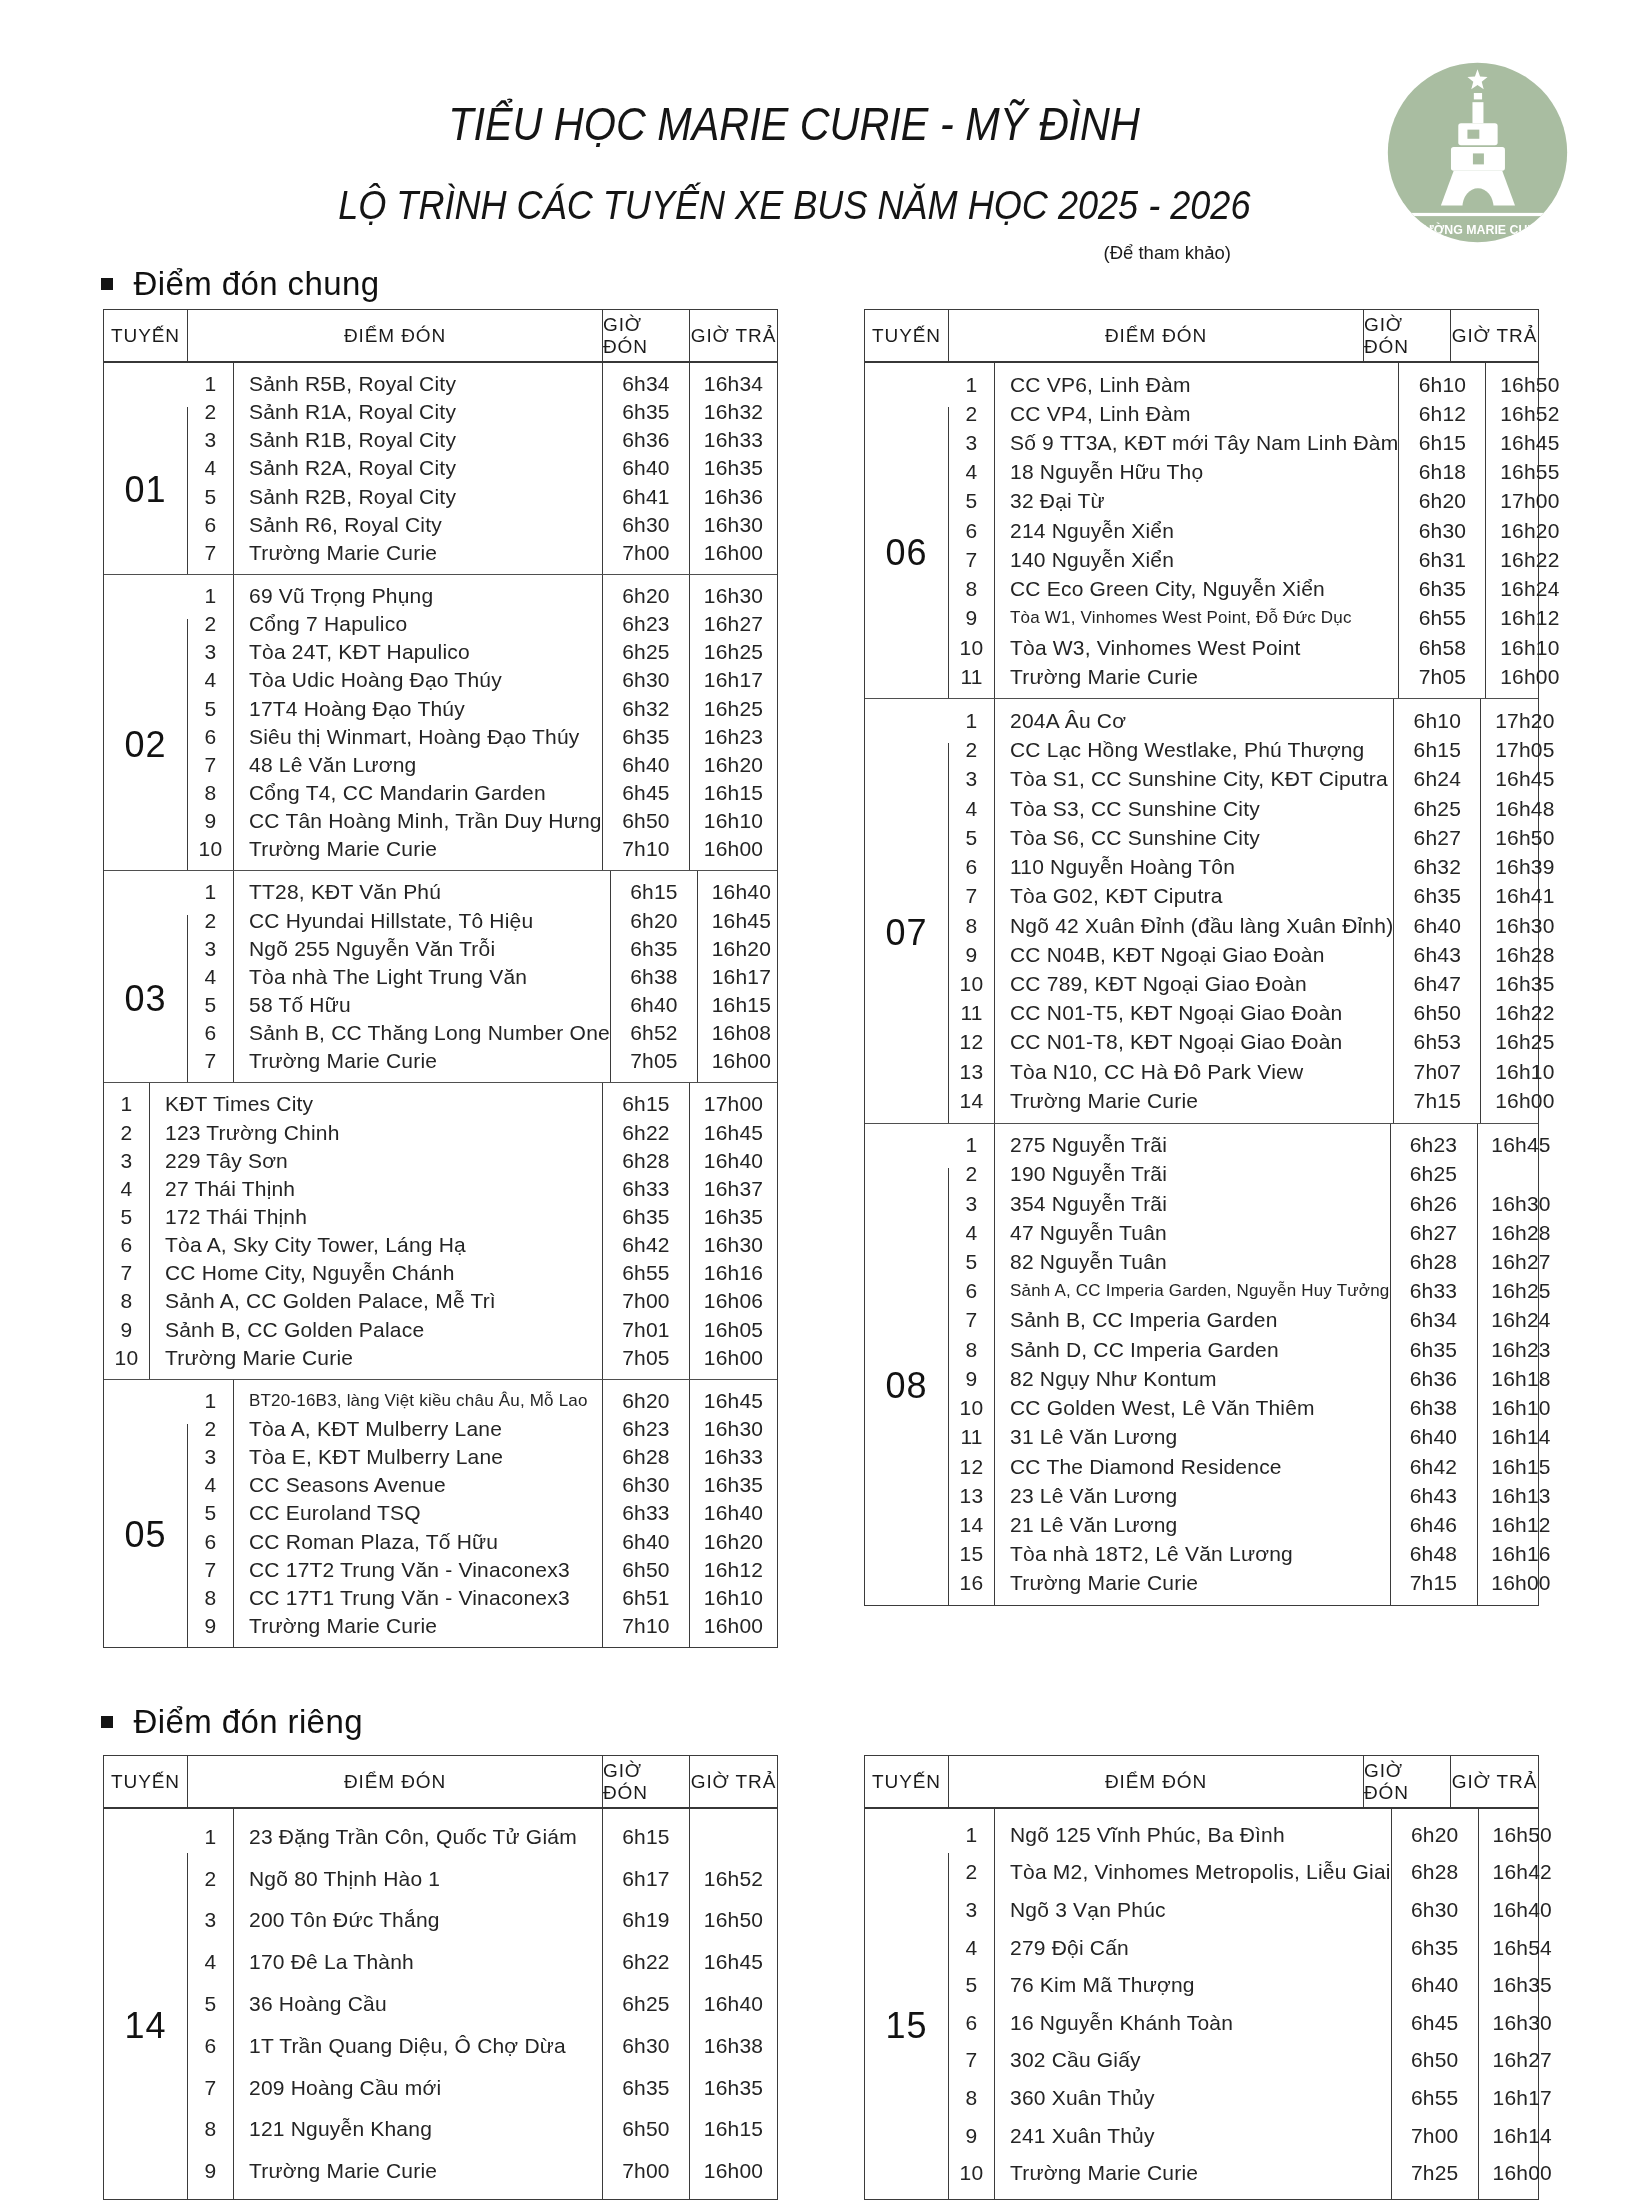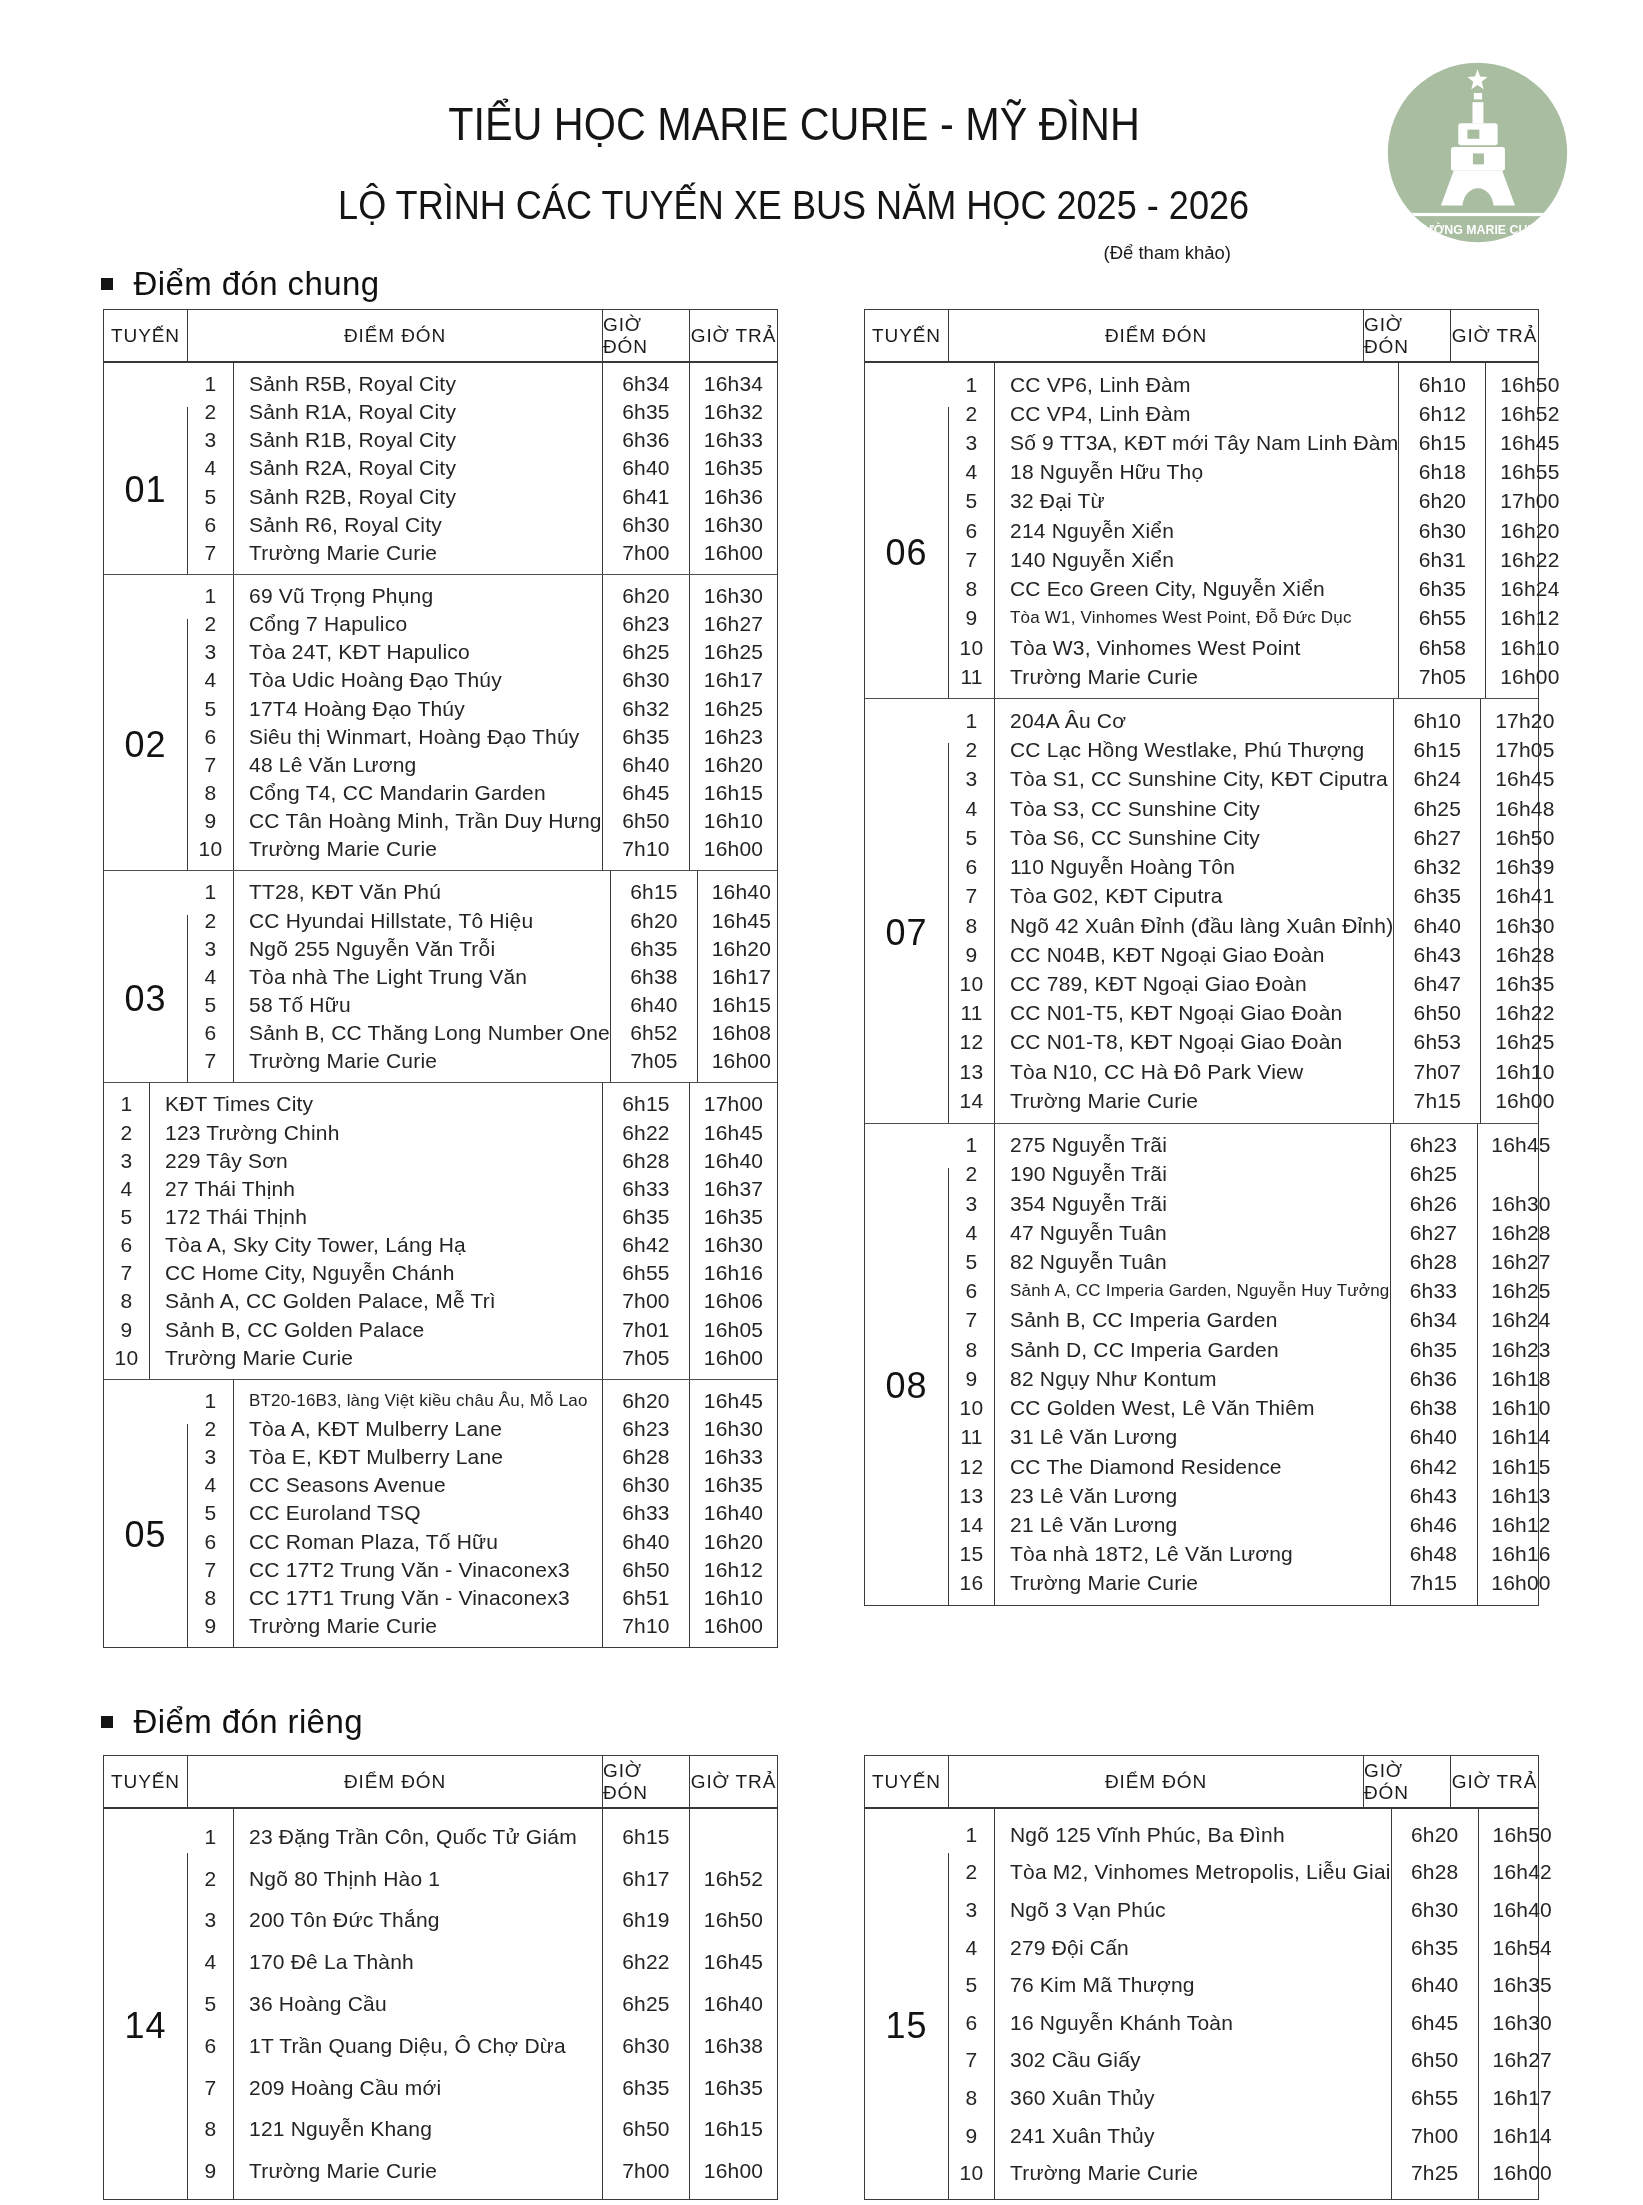--- a/index.html
+++ b/index.html
@@ -1,22 +1,22 @@
 <!DOCTYPE html>
 <html style="font-size:7px"><head>
 <meta charset="utf-8">
 <style>
   html,body{margin:0;padding:0;background:#e8e8e8;}
   .page{position:relative;width:1644px;height:2323px;background:#ffffff;
         font-family:"Liberation Sans", sans-serif;overflow:hidden;}
 
   
   .title-line{position:absolute;left:0;width:1588px;text-align:center;color:#151515;}
-  #doc-title{top:96px;font-size:47px;font-weight:500;}
-  #doc-subtitle{top:182px;font-size:41px;font-weight:500;}
+  #doc-title{top:96px;font-size:47px;font-weight:500;font-style:italic;}
+  #doc-subtitle{top:182px;font-size:41px;font-weight:500;font-style:italic;}
   .squeeze{display:inline-block;transform:scaleX(.88);transform-origin:center;white-space:nowrap;}
   #doc-note{position:absolute;left:794px;width:437px;top:242px;text-align:right;
             font-size:18.5px;color:#1c1c1c;}
   #logo{position:absolute;left:1386px;top:61px;width:183px;height:183px;}
 
   
   .secheading{position:absolute;display:flex;align-items:center;color:#101010;
               font-size:33px;letter-spacing:0.4px;}
   #heading-0{top:265px;left:101px;}
   #heading-1{top:1703px;left:101px;}

